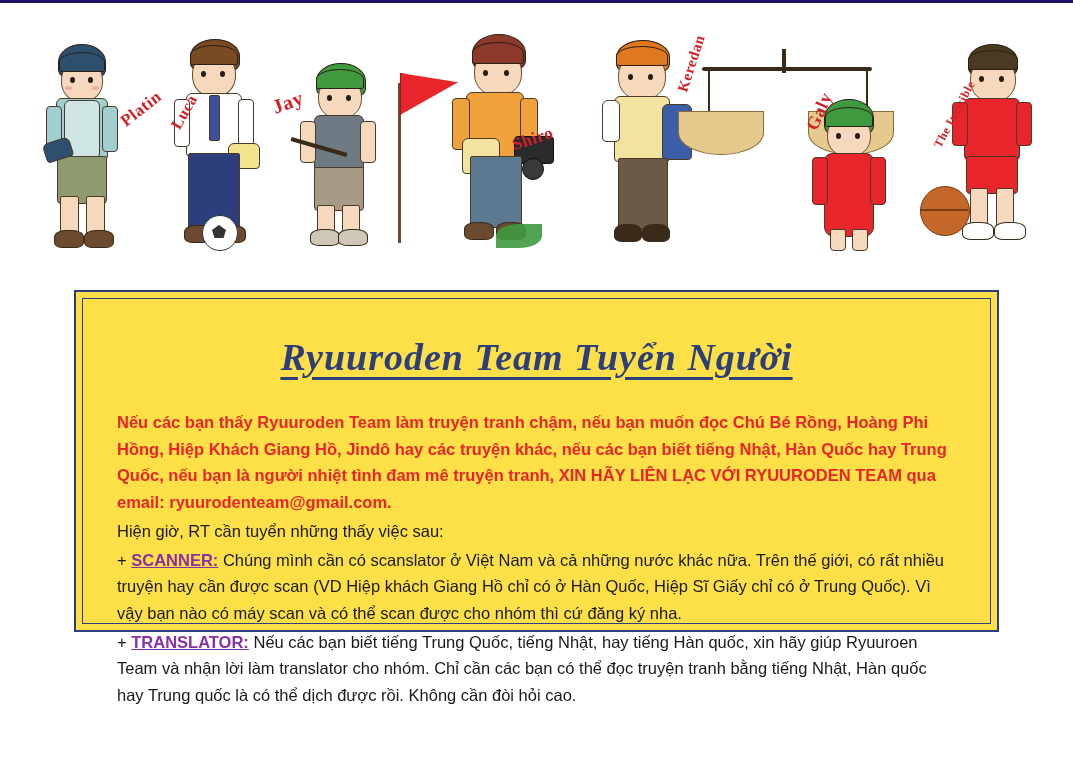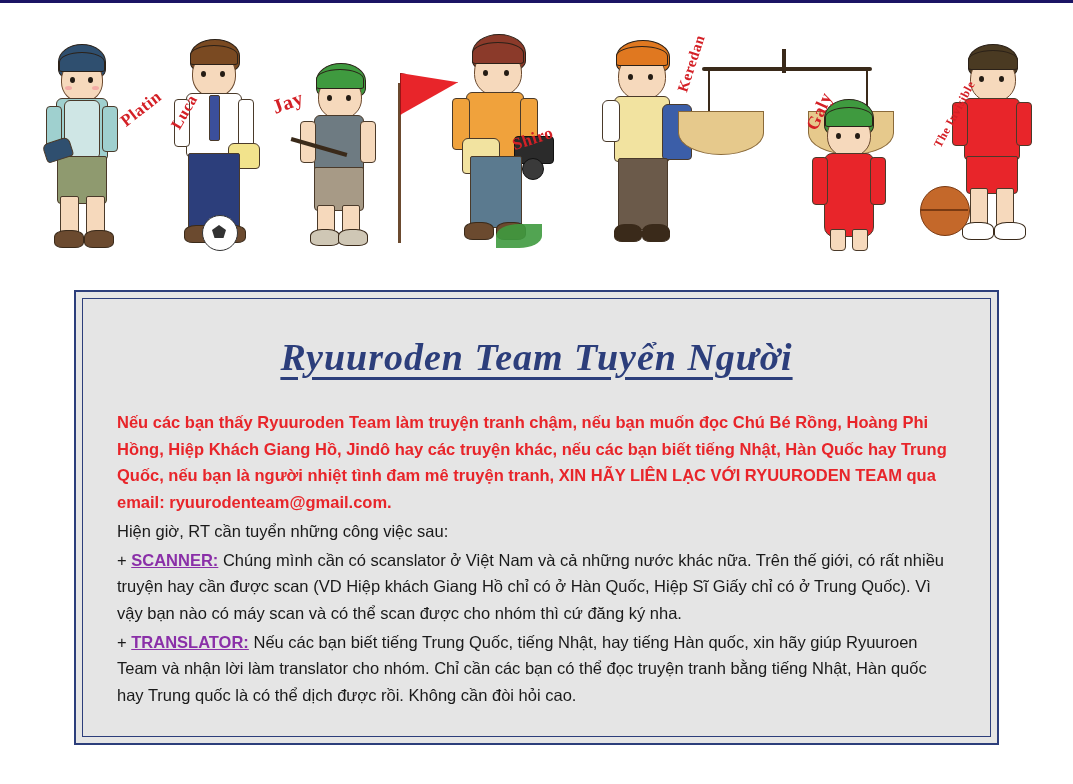--- a/index.html
+++ b/index.html
@@ -88,24 +88,24 @@
     border-radius: 50%;
     opacity: .8;
   }
 
   
   .notice {
     position: absolute;
     left: 74px;
     top: 287px;
     width: 925px;
-    height: 455px;
+    height: 342px;
     border: 2px solid #2c3e7b;
     box-sizing: border-box;
-    background: #e5e5e5;
+    background: #fde047;
   }
   .notice-inner {
     position: absolute;
     left: 6px; top: 6px; right: 6px; bottom: 6px;
     border: 1px solid #2c3e7b;
     box-sizing: border-box;
     padding: 26px 34px 10px 34px;
   }
   .title {
     text-align: center;
@@ -278,21 +278,21 @@
     <div class="char-label" style="left:918px; top:104px; font-size:12px; transform:rotate(-62deg);">The Invisible</div>
   </div>
 
   <div class="notice">
     <div class="notice-inner">
 
       <div class="title">Ryuuroden Team Tuyển Người</div>
 
       <p class="para red">Nếu các bạn thấy Ryuuroden Team làm truyện tranh chậm, nếu bạn muốn đọc Chú Bé Rồng, Hoàng Phi Hồng, Hiệp Khách Giang Hồ, Jindô hay các truyện khác, nếu các bạn biết tiếng Nhật, Hàn Quốc hay Trung Quốc, nếu bạn là người nhiệt tình đam mê truyện tranh, XIN HÃY LIÊN LẠC VỚI RYUURODEN TEAM qua email: ryuurodenteam@gmail.com.</p>
 
-      <p class="para">Hiện giờ, RT cần tuyển những công việc sau:</p>
+      <p class="para">Hiện giờ, RT cần tuyển những thấy việc sau:</p>
 
       <p class="para">
         <span>+ </span><span class="kw">SCANNER:</span><span> Chúng mình cần có scanslator ở Việt Nam và cả những nước khác nữa. Trên thế giới, có rất nhiều truyện hay cần được scan (VD Hiệp khách Giang Hồ chỉ có ở Hàn Quốc, Hiệp Sĩ Giấy chỉ có ở Trung Quốc). Vì vậy bạn nào có máy scan và có thể scan được cho nhóm thì cứ đăng ký nha.</span>
       </p>
 
       <p class="para">
         <span>+ </span><span class="kw">TRANSLATOR:</span><span> Nếu các bạn biết tiếng Trung Quốc, tiếng Nhật, hay tiếng Hàn quốc, xin hãy giúp Ryuuroen Team và nhận lời làm translator cho nhóm. Chỉ cần các bạn có thể đọc truyện tranh bằng tiếng Nhật, Hàn quốc hay Trung quốc là có thể dịch được rồi. Không cần đòi hỏi cao.</span>
       </p>
 
     </div>

